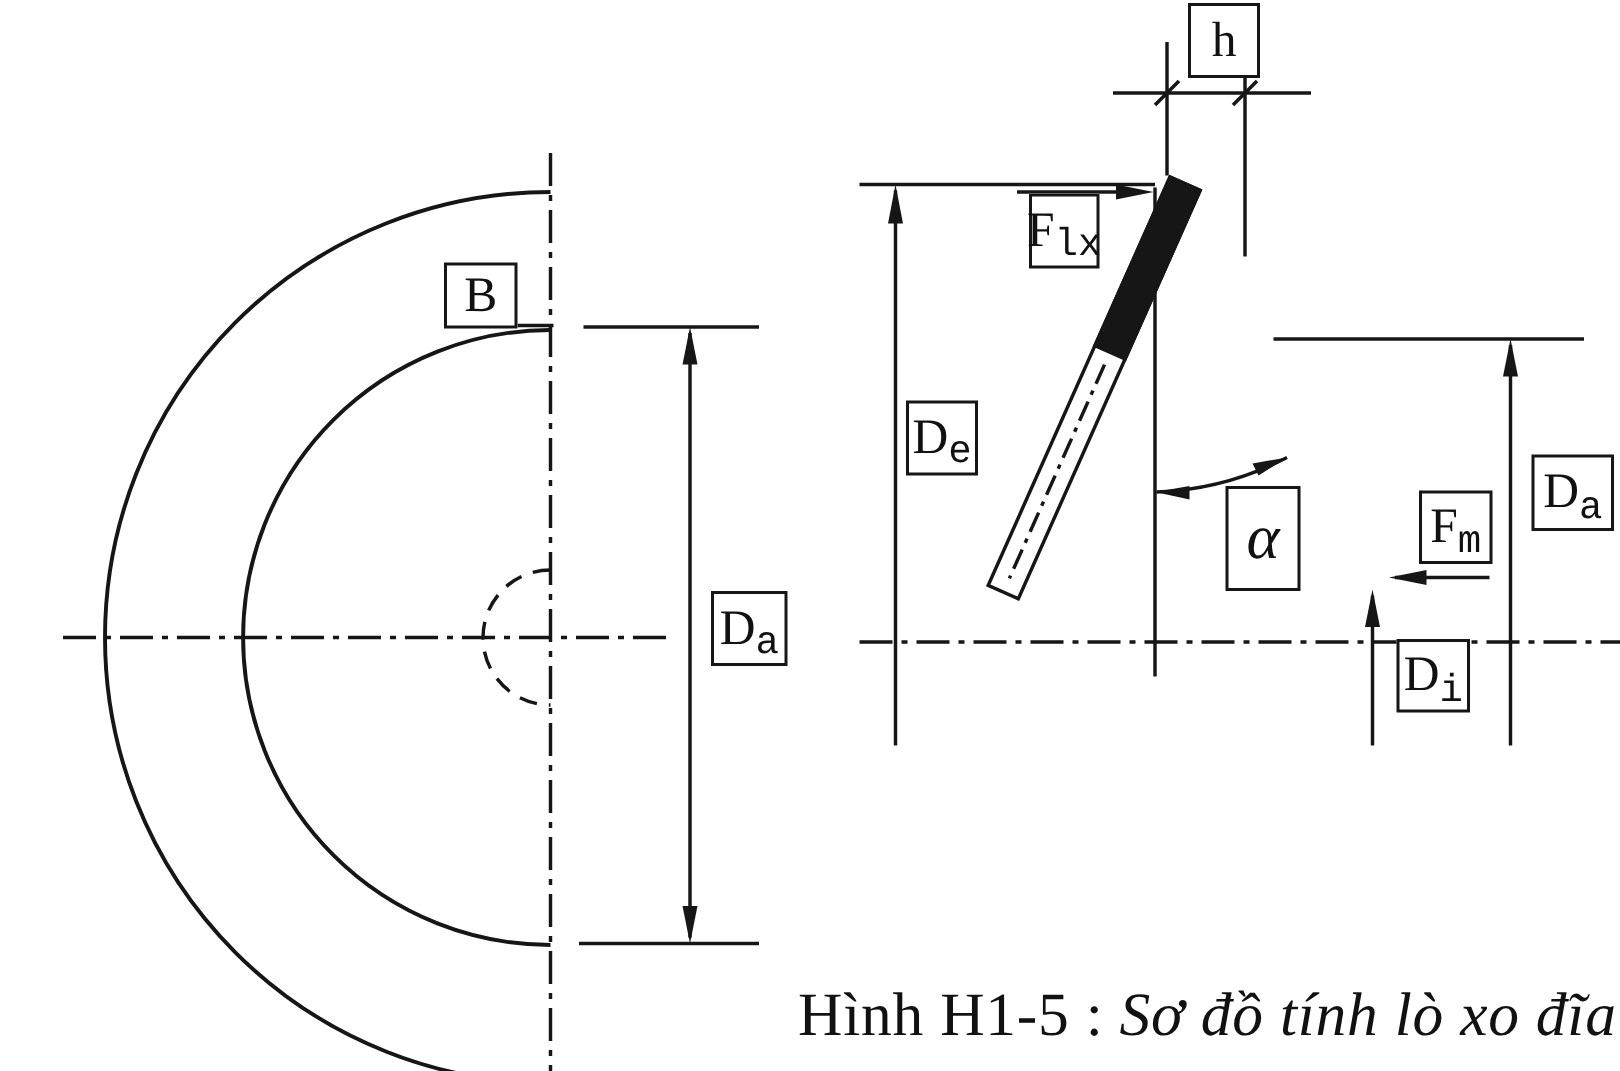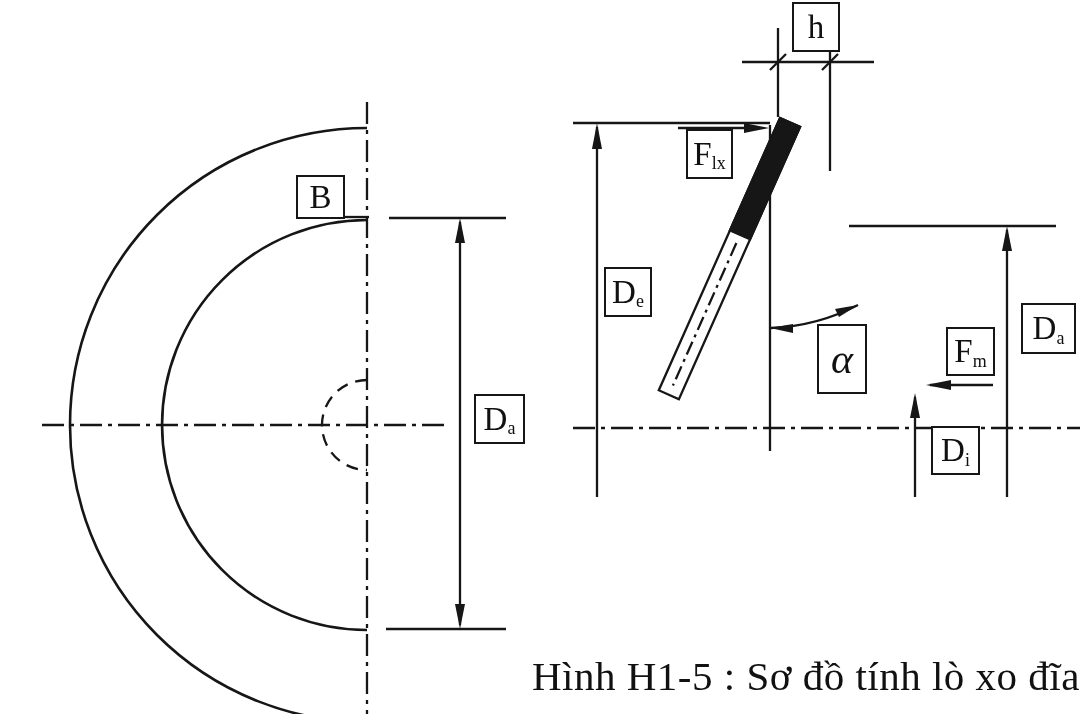--- a/index.html
+++ b/index.html
@@ -6,27 +6,27 @@
   #stage{
     position:relative;width:1080px;height:714px;background:#ffffff;
     overflow:hidden;font-family:"Liberation Serif",serif;color:#161616;
   }
   #stage svg{position:absolute;left:0;top:0;}
   .lbox{
     position:absolute;box-sizing:border-box;border:2.5px solid #161616;
     background:#ffffff;display:flex;align-items:center;justify-content:center;
     font-size:33px;line-height:1;color:#111;
   }
-  .lbox sub{font-size:18px;transform:translateY(9px);line-height:1;}
+  .lbox sub{font-size:26px;transform:translateY(9px);line-height:1;font-family:Liberation Mono, monospace;}
   .lbox.alpha{font-size:42px;font-style:italic;}
   .caption{
     position:absolute;left:532px;top:652px;font-size:41px;color:#111;
     white-space:nowrap;letter-spacing:0.5px;
   }
-  .caption .ital{}
+  .caption .ital{font-style:italic;}
 </style>
 </head>
 <body>
 
 <div id="stage">
 
   <svg width="1080" height="714" viewBox="0 0 1080 714">
     <g stroke="#161616" stroke-width="2.3" fill="none">
 
       <line x1="367" y1="102" x2="367" y2="714" stroke-dasharray="22 6 4 6"></line>

